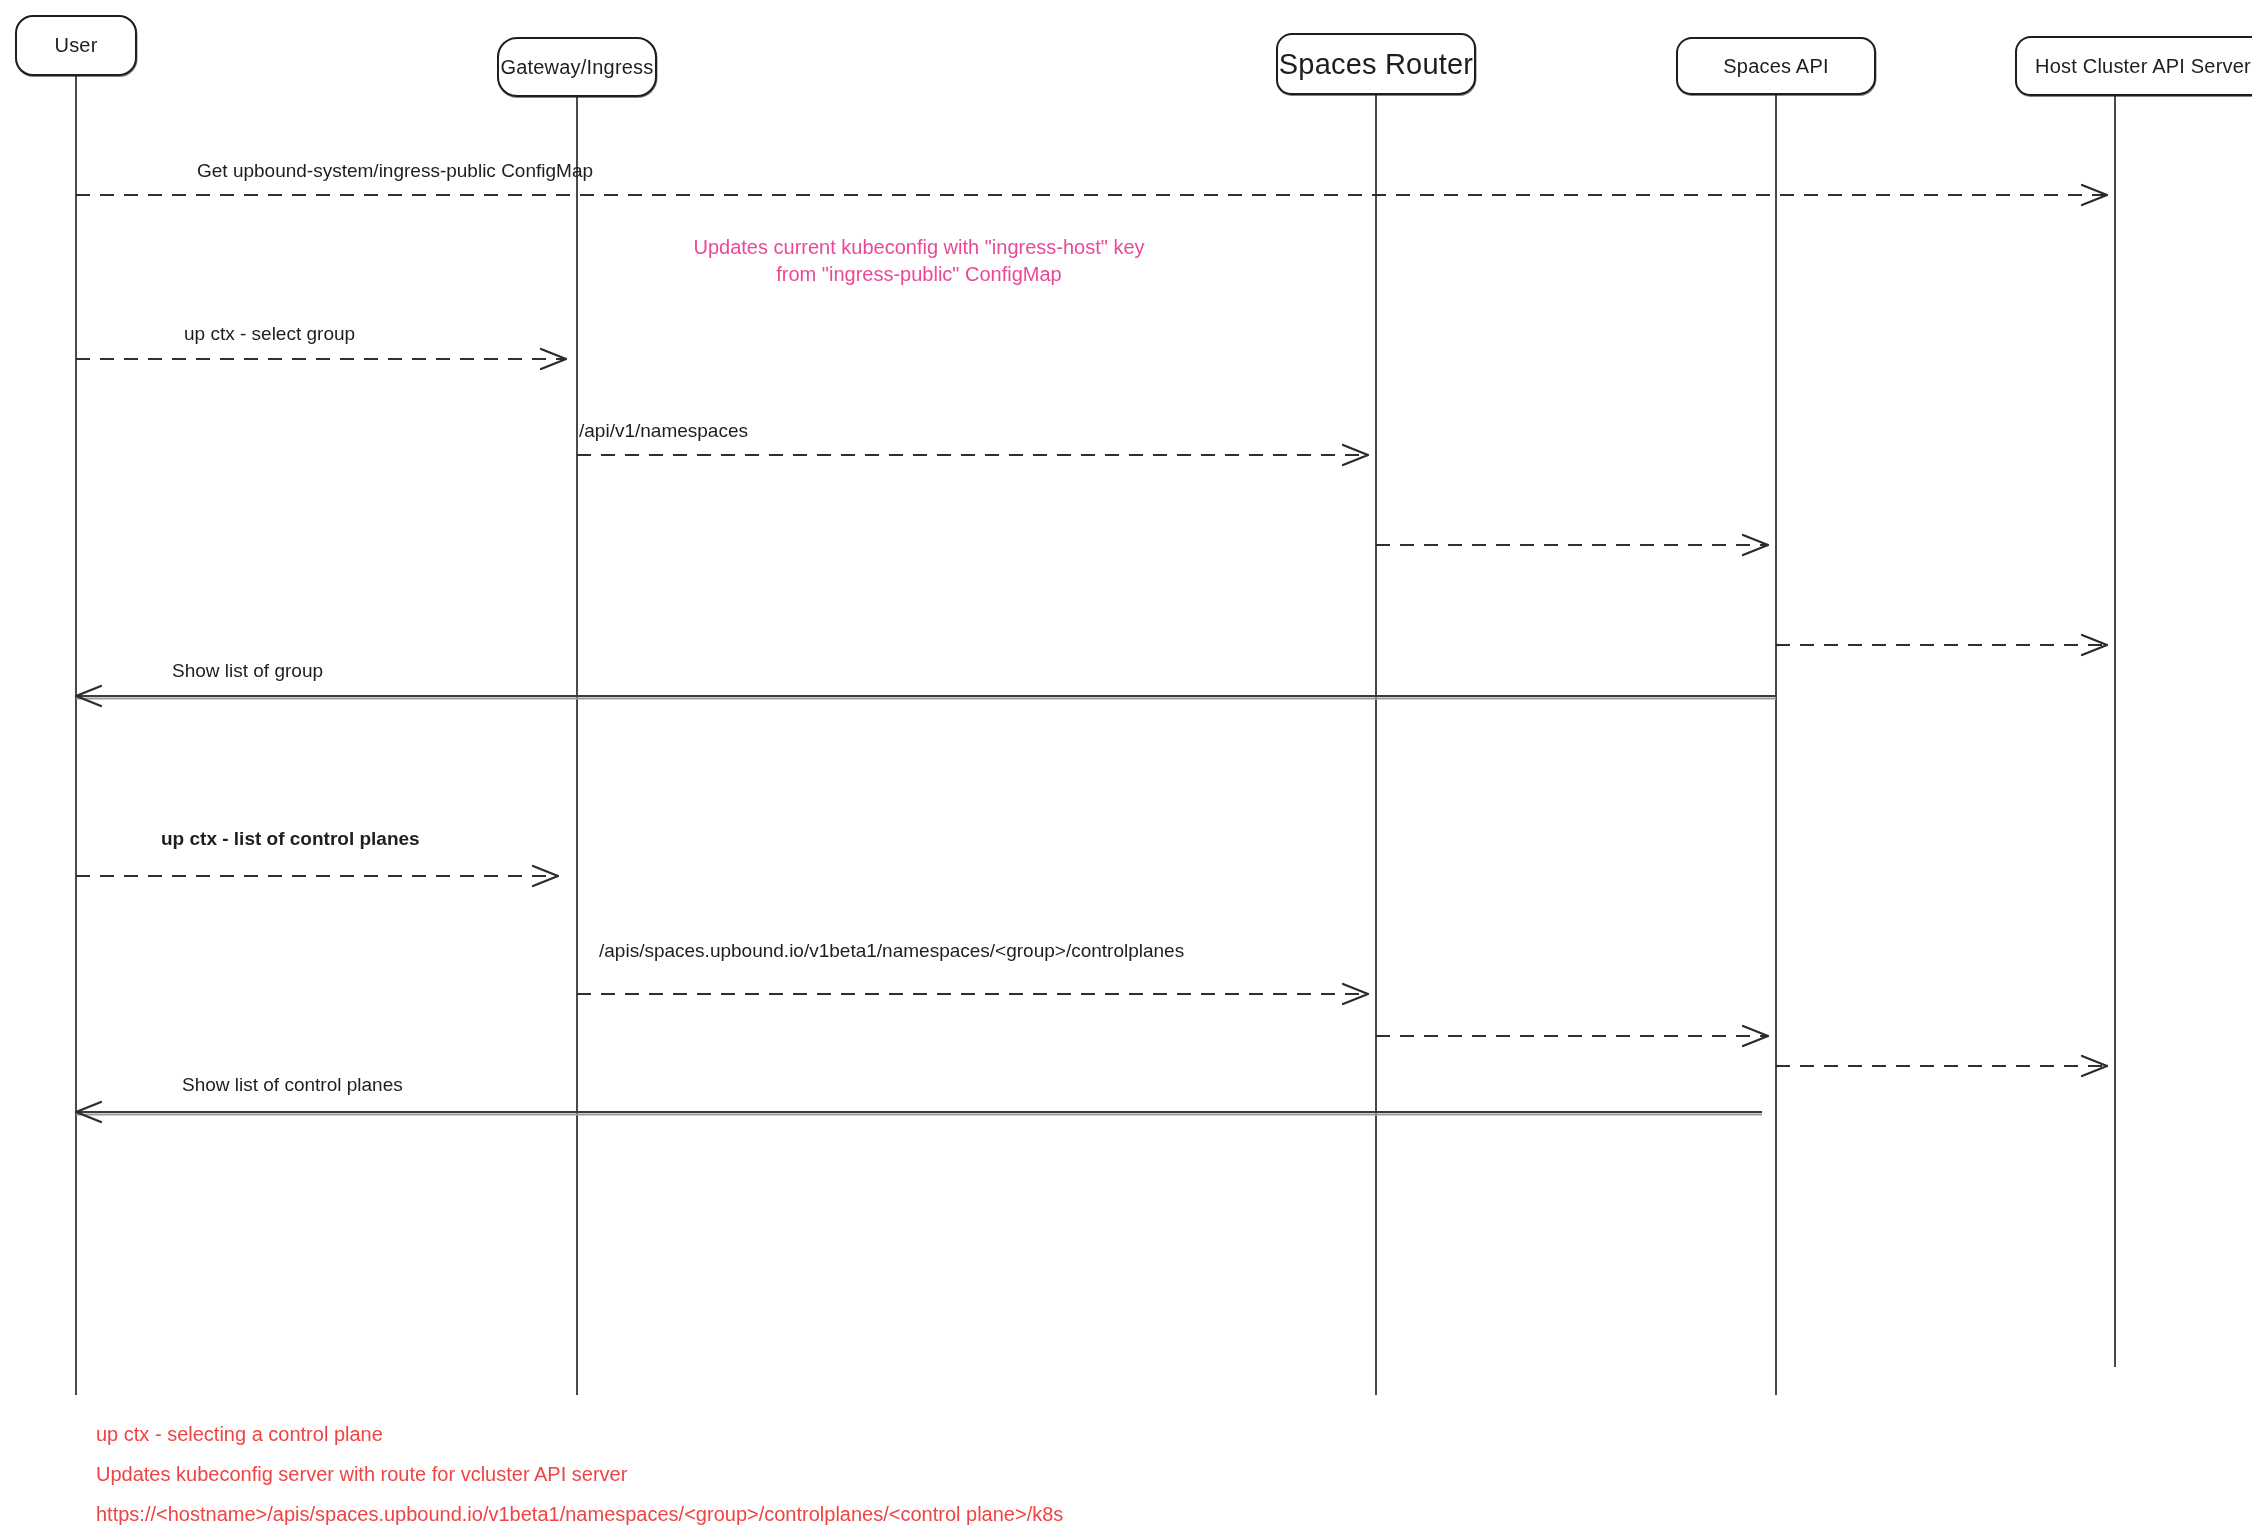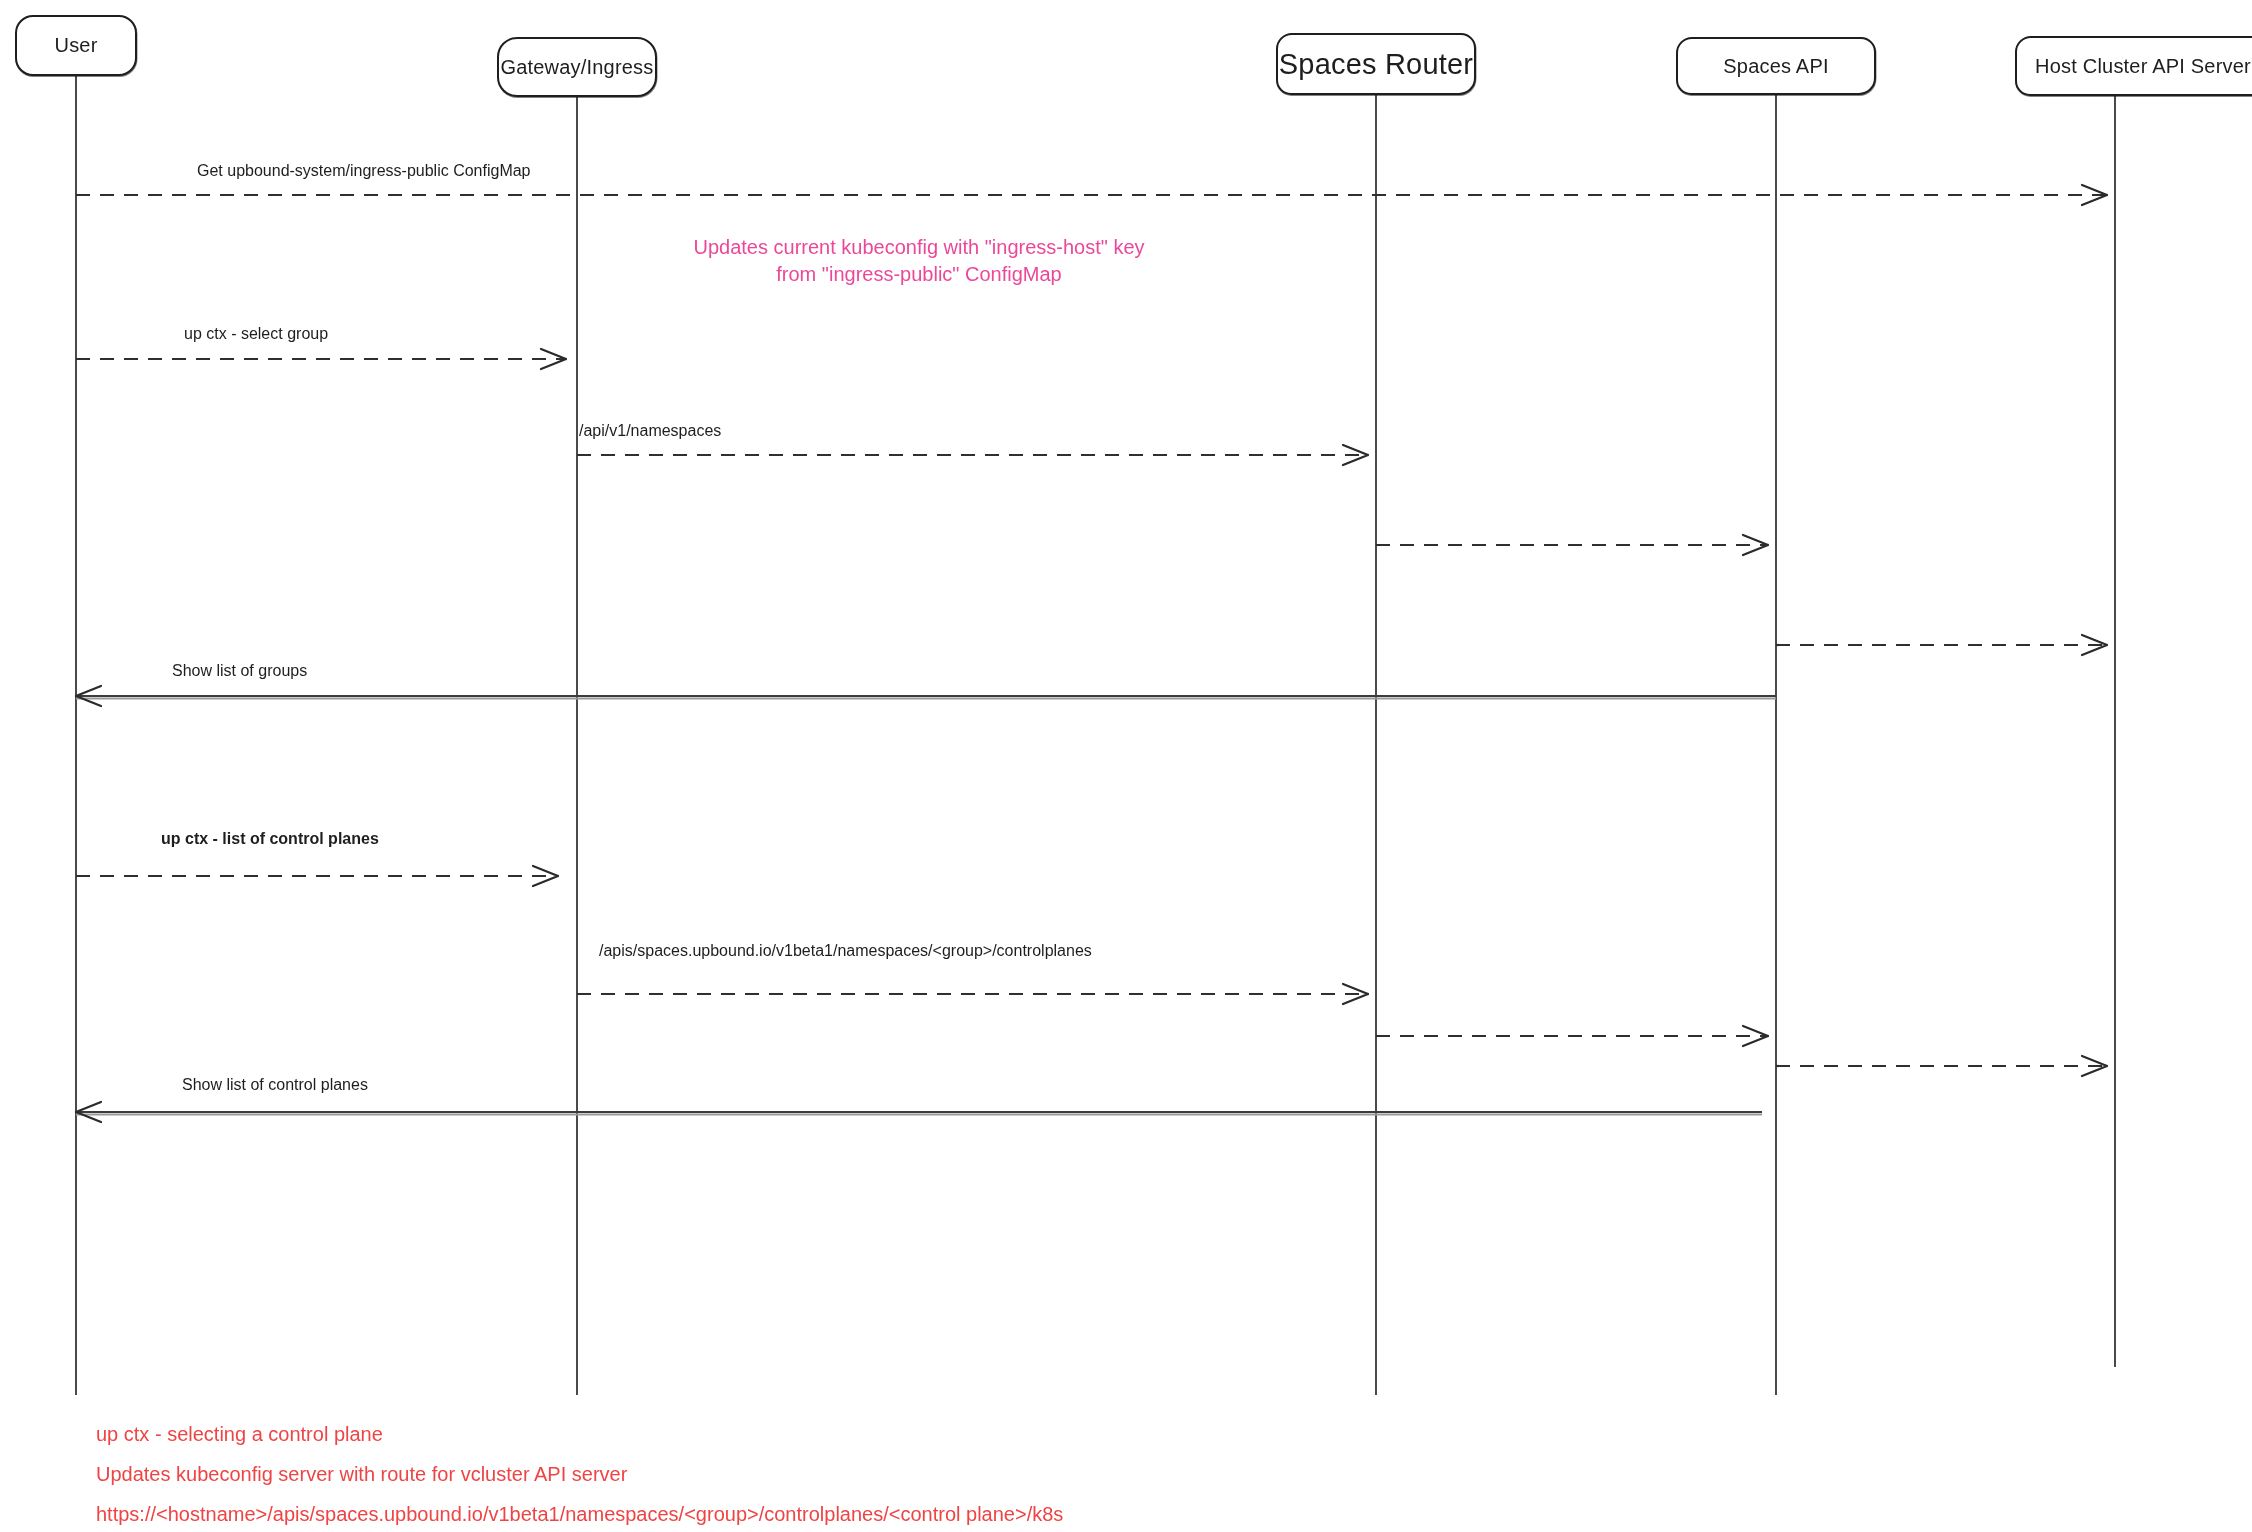--- a/index.html
+++ b/index.html
@@ -36,21 +36,21 @@
     font-size: 20px;
     color: #1e1e1e;
     white-space: nowrap;
     letter-spacing: 0.2px;
   }
   .actor-label.big {
     font-size: 29px;
   }
   .msg-label {
     position: absolute;
-    font-size: 16px;
+    font-size: 19px;
     line-height: 26px;
     color: #1e1e1e;
     white-space: nowrap;
   }
   .note-block {
     position: absolute;
     text-align: center;
     font-size: 20px;
     line-height: 27px;
     color: #ec4899;
@@ -119,21 +119,21 @@
         <span class="actor-label">Spaces API</span>
       </div>
       <div class="actor-box" style="left: 2015px; top: 36px; width: 256px; height: 60px;">
         <span class="actor-label">Host Cluster API Server</span>
       </div>
     </div>
   <div id="labels">
       <div class="msg-label" style="left: 197px; top: 158px;">Get upbound-system/ingress-public ConfigMap</div>
       <div class="msg-label" style="left: 184px; top: 321px;">up ctx - select group</div>
       <div class="msg-label" style="left: 579px; top: 418px;">/api/v1/namespaces</div>
-      <div class="msg-label" style="left: 172px; top: 658px;">Show list of groups</div>
+      <div class="msg-label" style="left: 172px; top: 658px;">Show list of group</div>
       <div class="msg-label" style="left: 161px; top: 826px; font-weight: bold;">up ctx - list of control planes</div>
       <div class="msg-label" style="left: 599px; top: 938px; text-align: right;">/apis/spaces.upbound.io/v1beta1/namespaces/&lt;group&gt;/controlplanes</div>
       <div class="msg-label" style="left: 182px; top: 1072px;">Show list of control planes</div>
     </div>
   <div id="notes">
       <div class="note-block" style="left: 919px; top: 234px;">
         <div>Updates current kubeconfig with "ingress-host" key</div>
         <div>from "ingress-public" ConfigMap</div>
       </div>
       <div class="footnote" style="left: 96px; top: 1421px;">up ctx - selecting a control plane</div>

